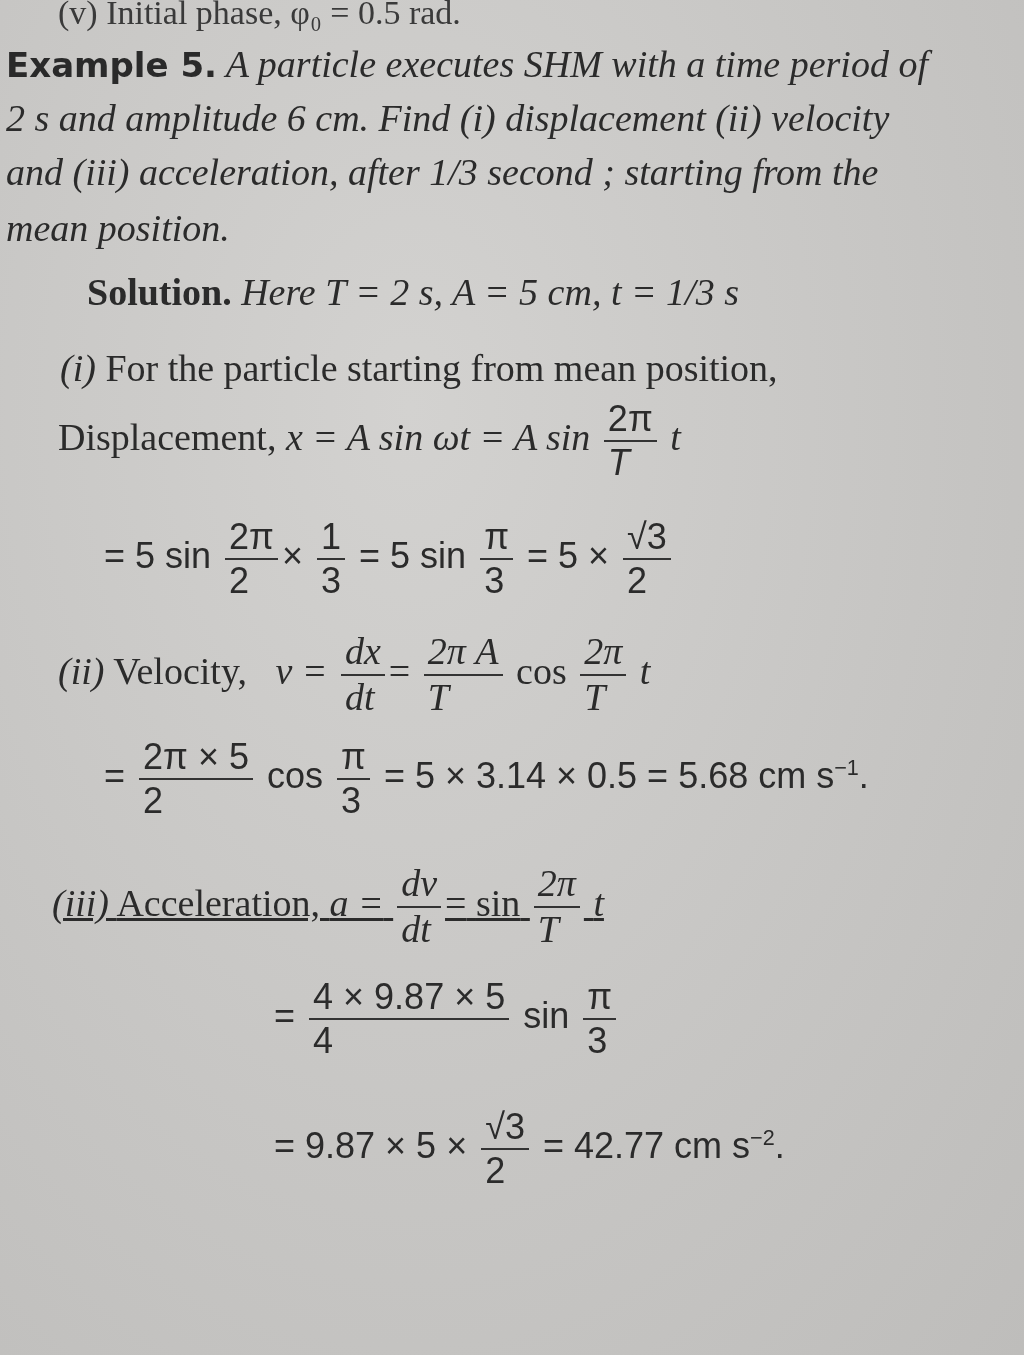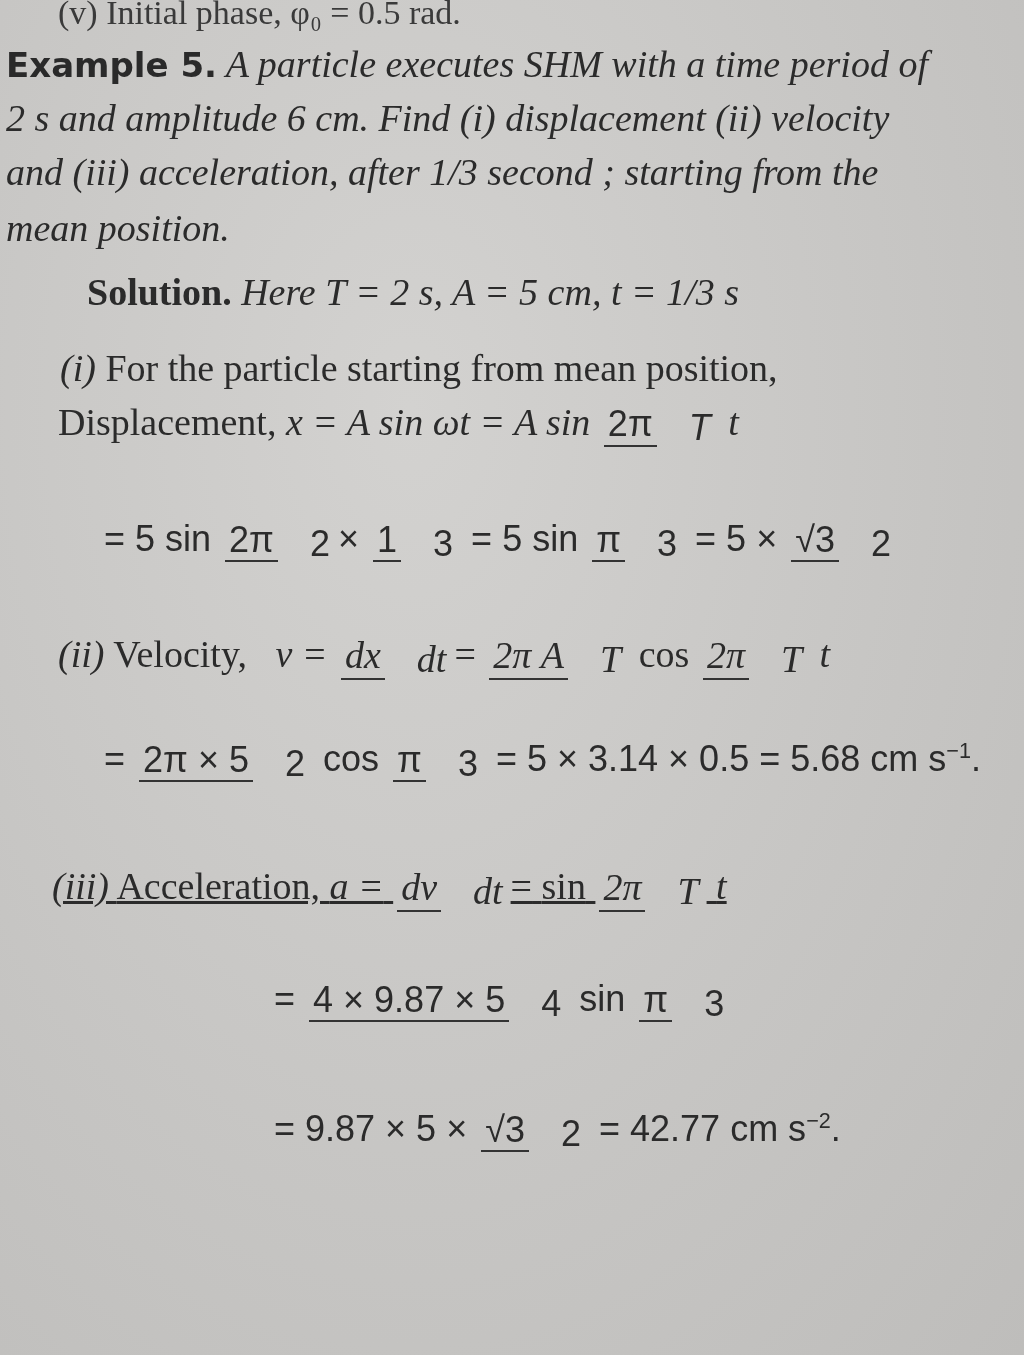--- a/index.html
+++ b/index.html
@@ -13,21 +13,21 @@
   }
   .abs { position: absolute; white-space: nowrap; }
   .ital { font-style: italic; }
   .head-line { font-size: 34px; left: 58px; top: -6px; color: #3a3a3a; }
   .ex { font-size: 38px; }
   .ex-label { font-family: "DejaVu Sans", sans-serif; font-weight: bold; font-size: 34px; font-style: normal; color: #2a2a2a; }
   .ex-line { left: 6px; }
   .sol { font-size: 38px; }
   .bold { font-weight: bold; }
   .math { font-family: "Liberation Sans", sans-serif; font-size: 36px; }
-  .frac { display: inline-flex; flex-direction: row; align-items: flex-end; vertical-align: middle; margin: 0 4px; gap: 28px; }
+  .frac { display: inline-flex; flex-direction: column; align-items: flex-start; vertical-align: middle; margin: 0 4px; }
   .frac .num { border-bottom: 2px solid #333; padding: 0 4px 2px; line-height: 1.05; }
   .frac .den { padding: 2px 4px 0; line-height: 1.05; }
   sup { font-size: 0.6em; }
 </style>
 </head>
 <body>
 
 <div class="abs head-line">
   <span>(v)</span>
   <span>Initial phase, φ₀ = 0.5 rad.</span>

